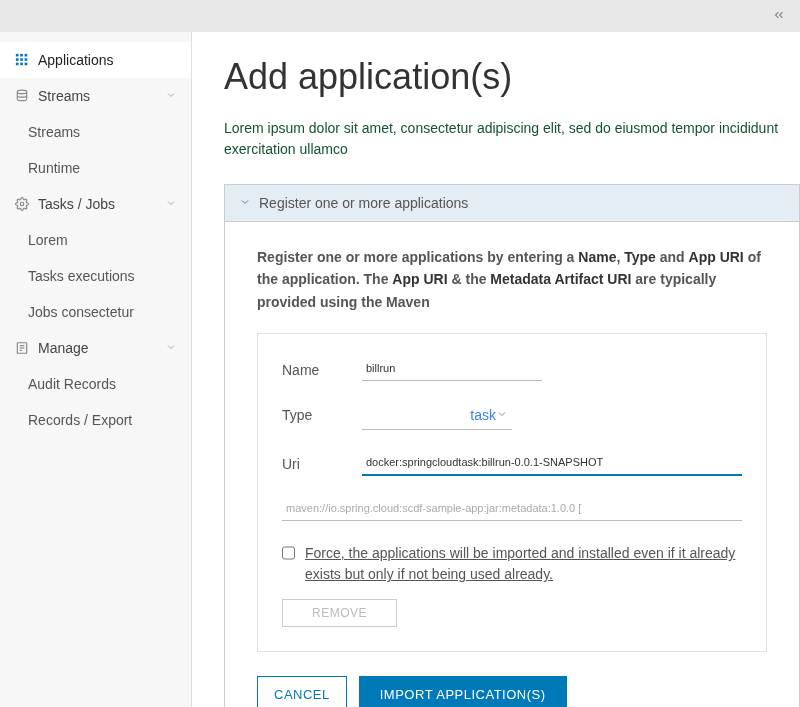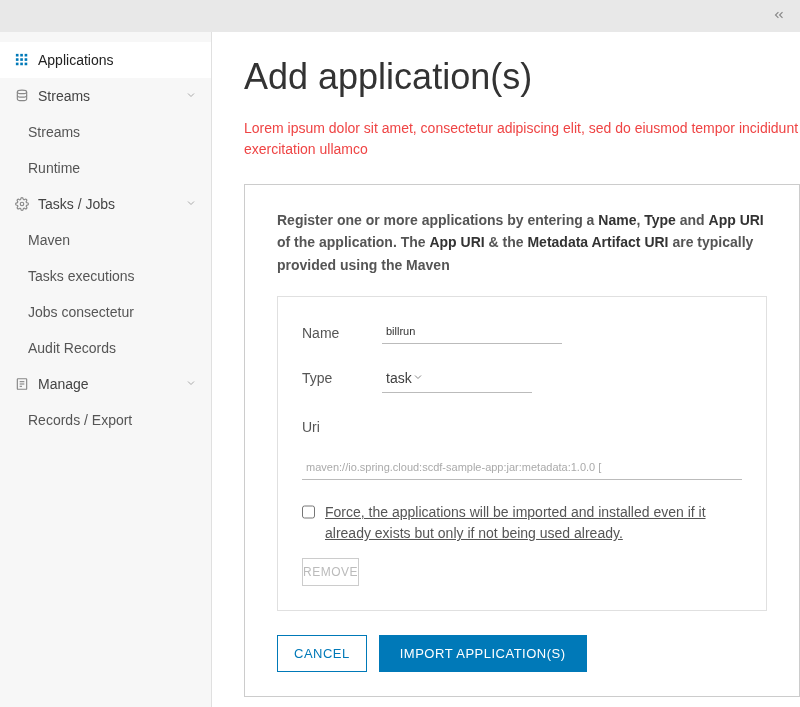--- a/index.html
+++ b/index.html
@@ -24,21 +24,21 @@
     padding-right: 14px;
   }
   .topbar svg { width: 14px; height: 14px; }
   .layout {
     display: flex;
     flex: 1;
     overflow: hidden;
   }
   
   .sidebar {
-    width: 212px;
+    width: 192px;
     background: #f7f7f7;
     border-right: 1px solid #e0e0e0;
     padding-top: 10px;
   }
   .nav-item {
     display: flex;
     align-items: center;
     padding: 10px 14px;
     cursor: pointer;
     color: #444;
@@ -74,21 +74,21 @@
     padding: 24px 0 24px 32px;
     overflow: hidden;
   }
   .page-title {
     font-size: 36px;
     font-weight: 400;
     color: #333;
     margin-bottom: 20px;
   }
   .intro {
-    color: #ef4444;
+    color: #14532d;
     font-size: 14px;
     line-height: 1.5;
     margin-bottom: 24px;
     margin-top: 8px;
   }
   .panel {
     border: 1px solid #ccc;
   }
   .panel-header {
     background: #e4edf3;
@@ -134,43 +134,43 @@
     outline: none;
   }
   .underline-input::placeholder { color: #aaa; }
   .underline-input.focused { border-bottom: 2px solid #0079b8; }
   .select-wrap {
     display: inline-flex;
     align-items: center;
     border-bottom: 1px solid #bbb;
     padding: 4px 4px 6px 4px;
     width: 150px;
-    justify-content: flex-start;
-    color: #404040;
+    justify-content: flex-end;
+    color: #3b82f6;
   }
   .select-wrap svg { color: #888; }
   .check-row {
     display: flex;
     align-items: flex-start;
     margin-top: 8px;
     margin-bottom: 14px;
     text-decoration: underline;
   }
   .check-row input[type=checkbox] {
     width: 16px;
     height: 16px;
     margin-right: 10px;
     margin-top: 2px;
   }
   .check-row .desc { line-height: 1.5; color: #555; }
   .remove-btn {
     border: 1px solid #ccc;
     background: #fff;
     color: #bbb;
-    padding: 6px 0;
+    padding: 6px 29px;
     font-size: 12px;
     letter-spacing: 0.5px;
     cursor: not-allowed;
   }
   .action-row {
     margin-top: 24px;
     display: flex;
     gap: 12px;
   }
   .btn-outline {
@@ -260,60 +260,68 @@
         </span>
         <span>Tasks / Jobs</span>
       </span>
       <span class="chev">
         <svg width="12" height="12" viewBox="0 0 24 24" fill="none" stroke="currentColor" stroke-width="2">
             <path d="M6 9l6 6 6-6"></path>
           </svg>
       </span>
     </div>
     <div class="nav-item sub">
-      <span>Maven</span>
+      <span>Lorem</span>
     </div>
     <div class="nav-item sub">
       <span>Tasks executions</span>
     </div>
     <div class="nav-item sub">
       <span>Jobs consectetur</span>
     </div>
 
-    <div class="nav-item sub">
-      <span>Audit Records</span>
-    </div>
     <div class="nav-item group">
       <span class="left">
         <span class="icon">
           <svg width="14" height="14" viewBox="0 0 24 24" fill="none" stroke="#888" stroke-width="2">
               <rect x="4" y="3" width="16" height="18" rx="1"></rect>
               <line x1="8" y1="8" x2="16" y2="8"></line>
               <line x1="8" y1="12" x2="16" y2="12"></line>
               <line x1="8" y1="16" x2="12" y2="16"></line>
             </svg>
         </span>
         <span>Manage</span>
       </span>
       <span class="chev">
         <svg width="12" height="12" viewBox="0 0 24 24" fill="none" stroke="currentColor" stroke-width="2">
             <path d="M6 9l6 6 6-6"></path>
           </svg>
       </span>
     </div>
     <div class="nav-item sub">
+      <span>Audit Records</span>
+    </div>
+    <div class="nav-item sub">
       <span>Records / Export</span>
     </div>
   </div>
 
   <div class="main">
     <h1 class="page-title">Add application(s)</h1>
     <p class="intro">Lorem ipsum dolor sit amet, consectetur adipiscing elit, sed do eiusmod tempor incididunt exercitation ullamco</p>
 
     <div class="panel">
+      <div class="panel-header">
+        <span>
+          <svg width="12" height="12" viewBox="0 0 24 24" fill="none" stroke="#777" stroke-width="2">
+              <path d="M6 9l6 6 6-6"></path>
+            </svg>
+        </span>
+        <span>Register one or more applications</span>
+      </div>
       <div class="panel-body">
         <p class="panel-instr">
           <span>Register one or more applications by entering a </span><strong>Name</strong><span>, </span><strong>Type</strong><span> and </span><strong>App URI</strong><span> of the application. The </span><strong>App URI</strong><span> &amp; the </span><strong>Metadata Artifact URI</strong><span> are typically provided using the Maven</span>
         </p>
 
         <div class="form-box">
           <div class="form-row">
             <div class="label">Name</div>
             <div class="field">
               <input class="underline-input" style="width: 180px;" value="billrun">
@@ -327,20 +335,23 @@
                 <span>
                   <svg width="12" height="12" viewBox="0 0 24 24" fill="none" stroke="currentColor" stroke-width="2">
                       <path d="M6 9l6 6 6-6"></path>
                     </svg>
                 </span>
               </div>
             </div>
           </div>
           <div class="form-row">
             <div class="label">Uri</div>
+            <div class="field">
+              <input class="underline-input focused" value="docker:springcloudtask:billrun-0.0.1-SNAPSHOT" style="">
+            </div>
           </div>
           <div class="form-row">
             <div class="field">
               <input class="underline-input" placeholder="maven://io.spring.cloud:scdf-sample-app:jar:metadata:1.0.0 [" style="">
             </div>
           </div>
           <div class="check-row">
             <input type="checkbox" style="">
             <div class="desc">Force, the applications will be imported and installed even if it already exists but only if not being used already.</div>
           </div>

